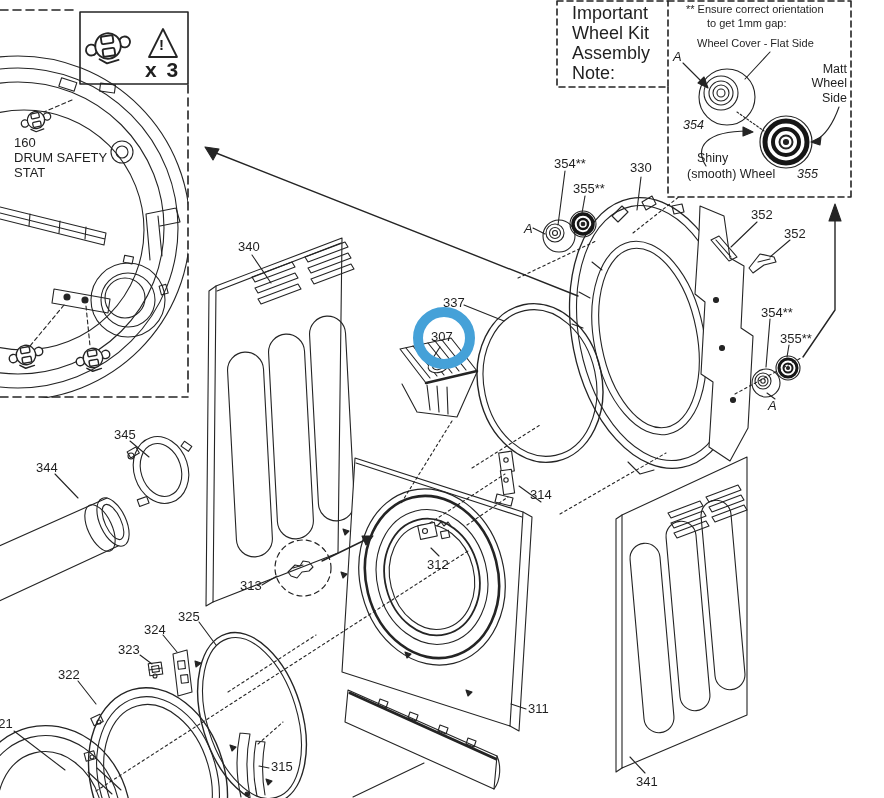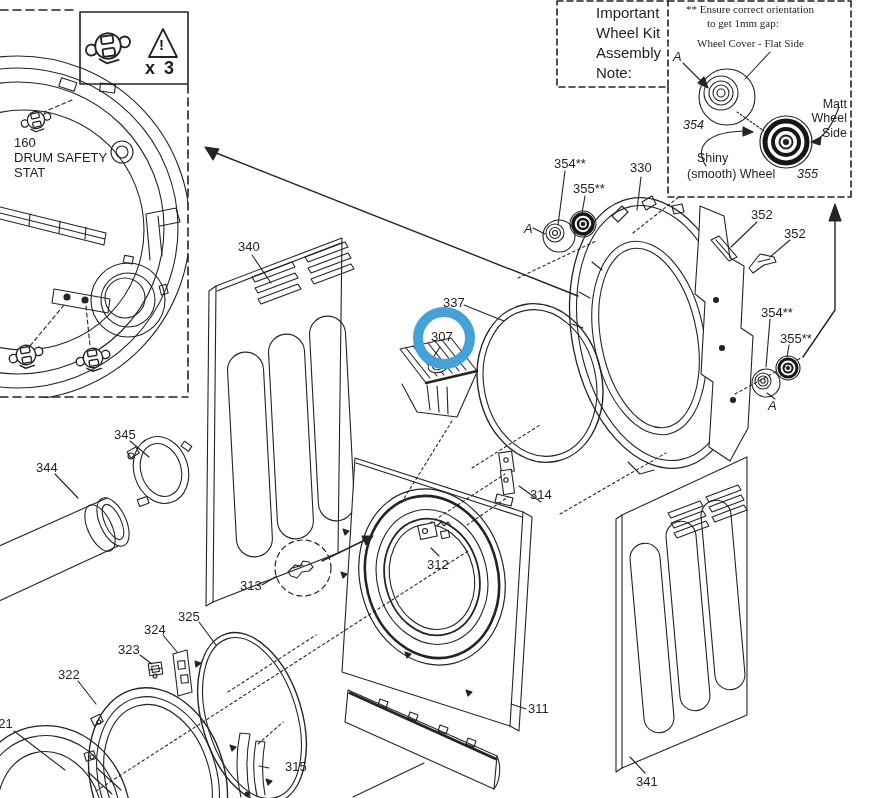--- a/index.html
+++ b/index.html
@@ -2,26 +2,26 @@
 <html><head>
 <meta charset="utf-8">
 <style>
   html,body{margin:0;padding:0;background:#fff;}
   .canvas{position:relative;width:884px;height:798px;background:#ffffff;overflow:hidden;
           font-family:"Liberation Sans",sans-serif;color:#1f1f1f;}
   .art{position:absolute;left:0;top:0;}
   .lbl{position:absolute;white-space:nowrap;font-size:13px;line-height:1.15;color:#1f1f1f;}
   .stack span{display:block;}
   .it{font-style:italic;}
-  .sm{font-size:11px;font-family:Liberation Serif, serif;}
+  .sm{font-size:11px;}
   .md{font-size:12.5px;text-align:right;}
-  .t15{font-size:15px;line-height:20px;margin-left:24px;}
-  .q{font-size:18px;font-weight:bold;letter-spacing:2px;}
+  .t15{font-size:18px;line-height:20px;}
+  .q{font-size:21px;font-weight:bold;letter-spacing:2px;}
   .warn{font-size:15px;font-weight:bold;}
-  .right{text-align:right;margin-top:35px;}
+  .right{text-align:right;}
   svg{display:block;}
   svg *{vector-effect:none;}
 </style>
 </head>
 <body>
 
 <div class="canvas">
 
 <svg class="art" width="884" height="798" viewBox="0 0 884 798" fill="none" stroke="#242424" stroke-width="1.1" stroke-linecap="round" stroke-linejoin="round">
   <defs>
@@ -374,15 +374,15 @@
 <div class="lbl" style="left:240px;top:579px">313</div>
 <div class="lbl" style="left:427px;top:558px">312</div>
 <div class="lbl" style="left:530px;top:488px">314</div>
 <div class="lbl" style="left:528px;top:702px">311</div>
 <div class="lbl" style="left:636px;top:775px">341</div>
 <div class="lbl" style="left:-9px;top:717px">321</div>
 <div class="lbl" style="left:58px;top:668px">322</div>
 <div class="lbl" style="left:118px;top:643px">323</div>
 <div class="lbl" style="left:144px;top:623px">324</div>
 <div class="lbl" style="left:178px;top:610px">325</div>
-<div class="lbl" style="left:285px;top:760px">315</div>
+<div class="lbl" style="left:271px;top:760px">315</div>
 
 </div>
 
 </body></html>

